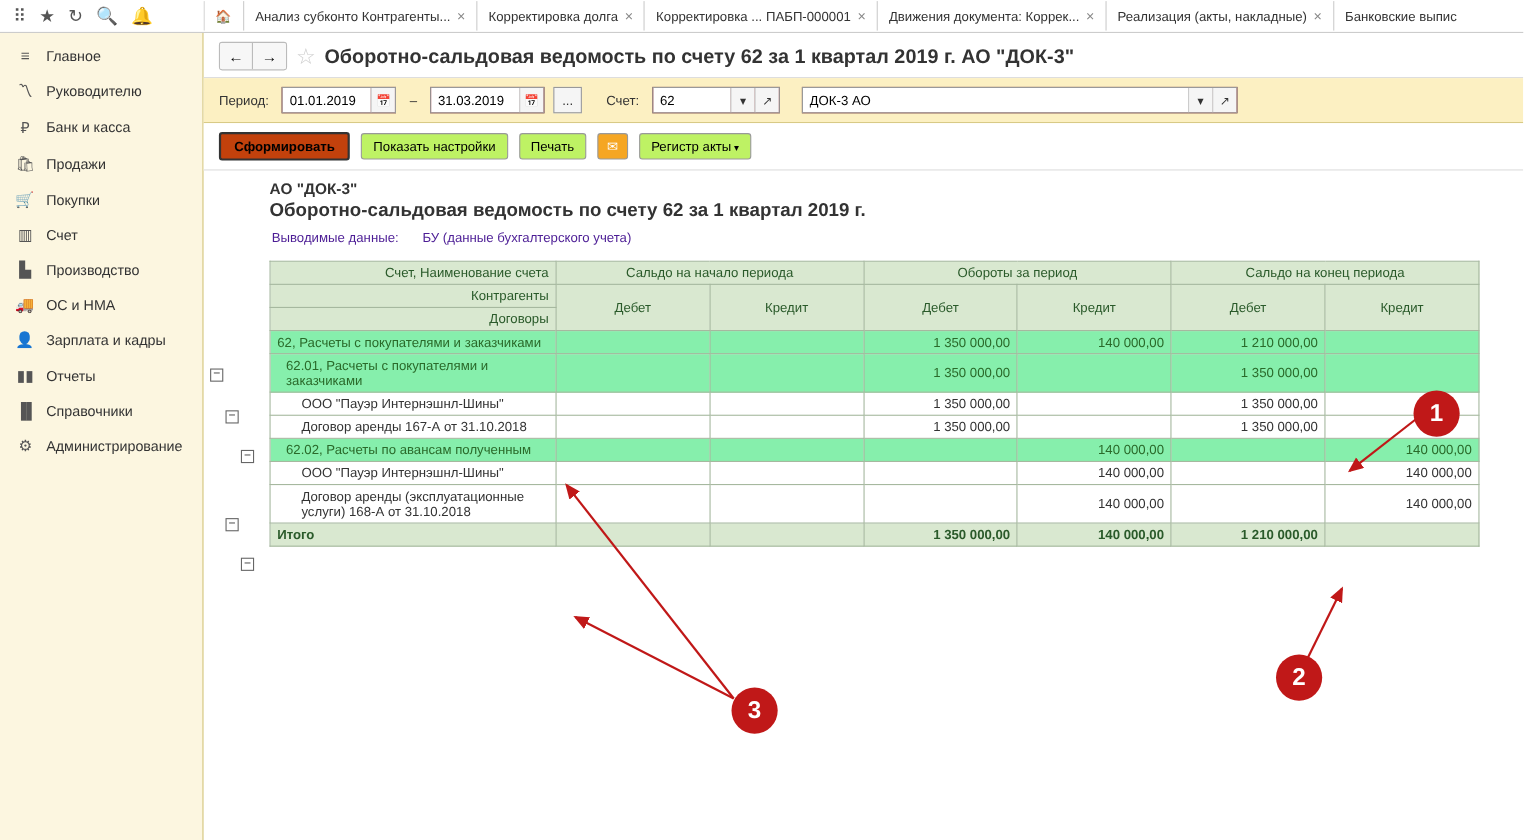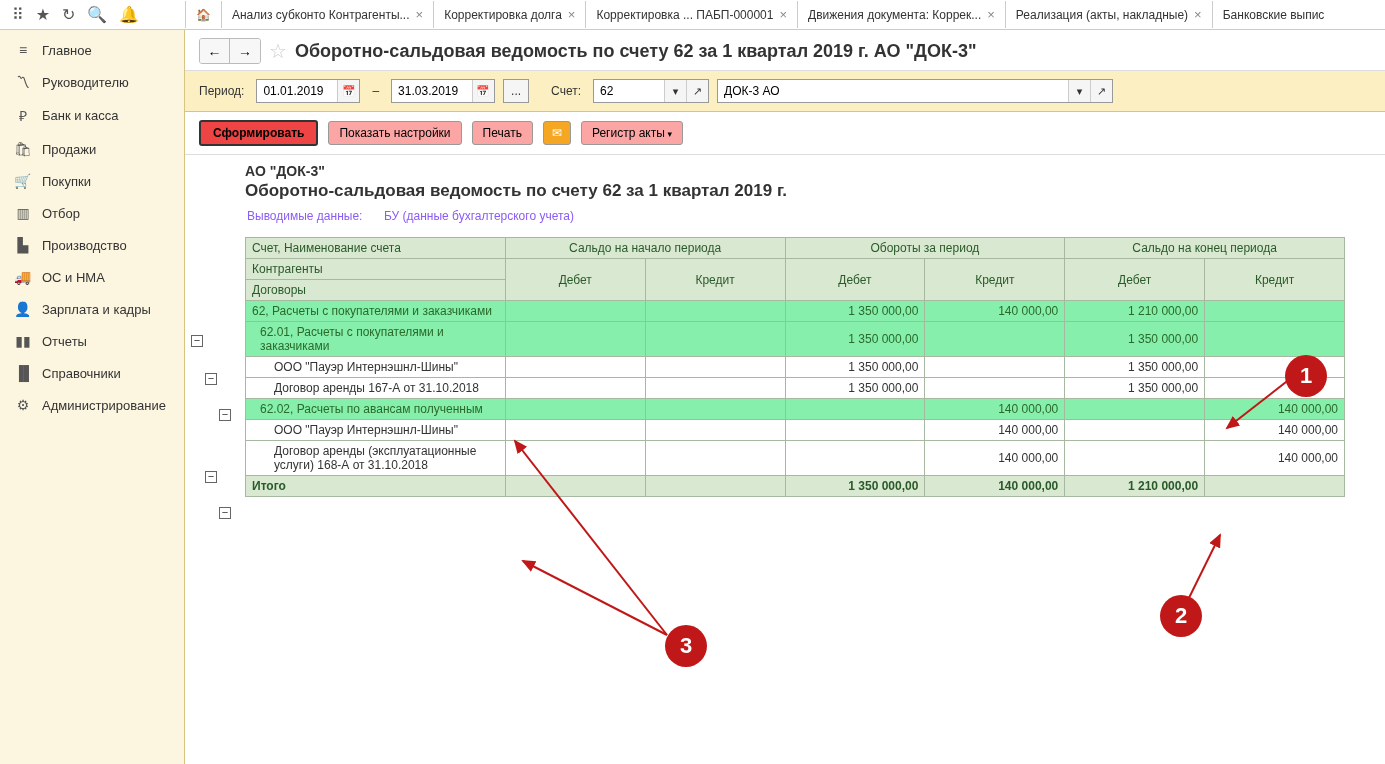--- a/index.html
+++ b/index.html
@@ -24,35 +24,35 @@
 .star { font-size: 20px; color: #ccc; }
 .title { font-size: 18px; font-weight: bold; }
 .filters { background: #fcf0c2; border-bottom: 1px solid #d4c680; padding: 8px 14px; display: flex; align-items: center; gap: 8px; }
 .filters label { margin-right: 4px; }
 .fld { display: flex; align-items: flex-end; border: 1px solid #999; background: #7f1d1d; height: 24px; }
 .fld input { border: none; padding: 0 6px; height: 22px; outline: none; font-size: 12px; }
 .fld .fbtn { width: 22px; height: 22px; border-left: 1px solid #ccc; background: #f5f5f5; display: flex; align-items: center; justify-content: center; cursor: pointer; font-size: 11px; }
 .dash { padding: 0 4px; }
 .dots { border: 1px solid #999; background: #f5f5f5; width: 26px; height: 24px; display: flex; align-items: center; justify-content: center; cursor: pointer; }
 .actions { background: #fff; padding: 8px 14px; display: flex; gap: 10px; align-items: center; border-bottom: 1px solid #ddd; }
-.btn { border: 1px solid #999; background: #fca5a5; padding: 4px 10px; border-radius: 3px; cursor: pointer; font-size: 12px; }
-.btn.primary { background: #ef4444; border: 2px solid #333; font-weight: bold; padding: 4px 12px; }
+.btn { border: 1px solid #999; background: #bef264; padding: 4px 10px; border-radius: 3px; cursor: pointer; font-size: 12px; }
+.btn.primary { background: #c2410c; border: 2px solid #333; font-weight: bold; padding: 4px 12px; }
 .btn.icon { padding: 4px 8px; background: #f5a623; color: #fff; }
 .btn.drop::after { content: " ▾"; font-size: 9px; }
 .report { flex: 1; overflow: auto; padding: 0; position: relative; }
 .report-inner { margin-left: 60px; }
 .rpt-head { padding: 8px 0 6px 0; }
 .org { font-weight: bold; font-size: 14px; }
 .rpt-title { font-weight: bold; font-size: 17px; padding: 2px 0 6px 0; }
-.meta { font-size: 12px; color: #8b5cf6; }
+.meta { font-size: 12px; color: #4c1d95; }
 .meta td:first-child { width: 135px; }
 .grid { border-collapse: collapse; margin-top: 6px; width: 1100px; }
 .grid th, .grid td { border: 1px solid #a6b89f; padding: 3px 6px; font-size: 12px; }
 .grid th { background: #d9e8d0; color: #2a5a2a; font-weight: normal; text-align: center; }
-.grid th.lh { text-align: left; }
+.grid th.lh { text-align: right; }
 .grid .num { text-align: right; }
 .grid .grp { background: #86efac; color: #2a6a2a; }
 .grid .tot { background: #d9e8d0; font-weight: bold; color: #2a5a2a; }
 .grid .tot .num { color: #2a5a2a; }
 .colw1 { width: 260px; }
 .colw { width: 140px; }
 .tree { position: absolute; left: 0; top: 0; width: 60px; }
 .exp { position: absolute; width: 12px; height: 12px; border: 1px solid #666; background: #fff; font-size: 11px; line-height: 9px; text-align: center; cursor: pointer; color: #333; }
 .callout { position: absolute; width: 42px; height: 42px; border-radius: 50%; background: #c01818; color: #fff; font-size: 22px; display: flex; align-items: center; justify-content: center; font-weight: bold; z-index: 10; }
 svg.arrows { position: absolute; top: 0; left: 0; pointer-events: none; z-index: 5; }
@@ -116,21 +116,21 @@
       <div class="side-item">
           <span class="ico">🛍</span>
           <span>Продажи</span>
         </div>
       <div class="side-item">
           <span class="ico">🛒</span>
           <span>Покупки</span>
         </div>
       <div class="side-item">
           <span class="ico">▥</span>
-          <span>Отбор</span>
+          <span>Счет</span>
         </div>
       <div class="side-item">
           <span class="ico">▙</span>
           <span>Производство</span>
         </div>
       <div class="side-item">
           <span class="ico">🚚</span>
           <span>ОС и НМА</span>
         </div>
       <div class="side-item">
@@ -172,21 +172,21 @@
           <input style="width: 80px;" value="31.03.2019">
           <span class="fbtn">📅</span>
         </div>
         <div class="dots">...</div>
         <label style="margin-left:14px">Счет:</label>
         <div class="fld">
           <input style="width: 70px;" value="62">
           <span class="fbtn">▾</span>
           <span class="fbtn">↗</span>
         </div>
-        <div class="fld" style="margin-left:0">
+        <div class="fld" style="margin-left:12px">
           <input style="width: 350px;" value="ДОК-3 АО">
           <span class="fbtn">▾</span>
           <span class="fbtn">↗</span>
         </div>
       </div>
 
       <div class="actions">
         <button class="btn primary">Сформировать</button>
         <button class="btn">Показать настройки</button>
         <button class="btn">Печать</button>

